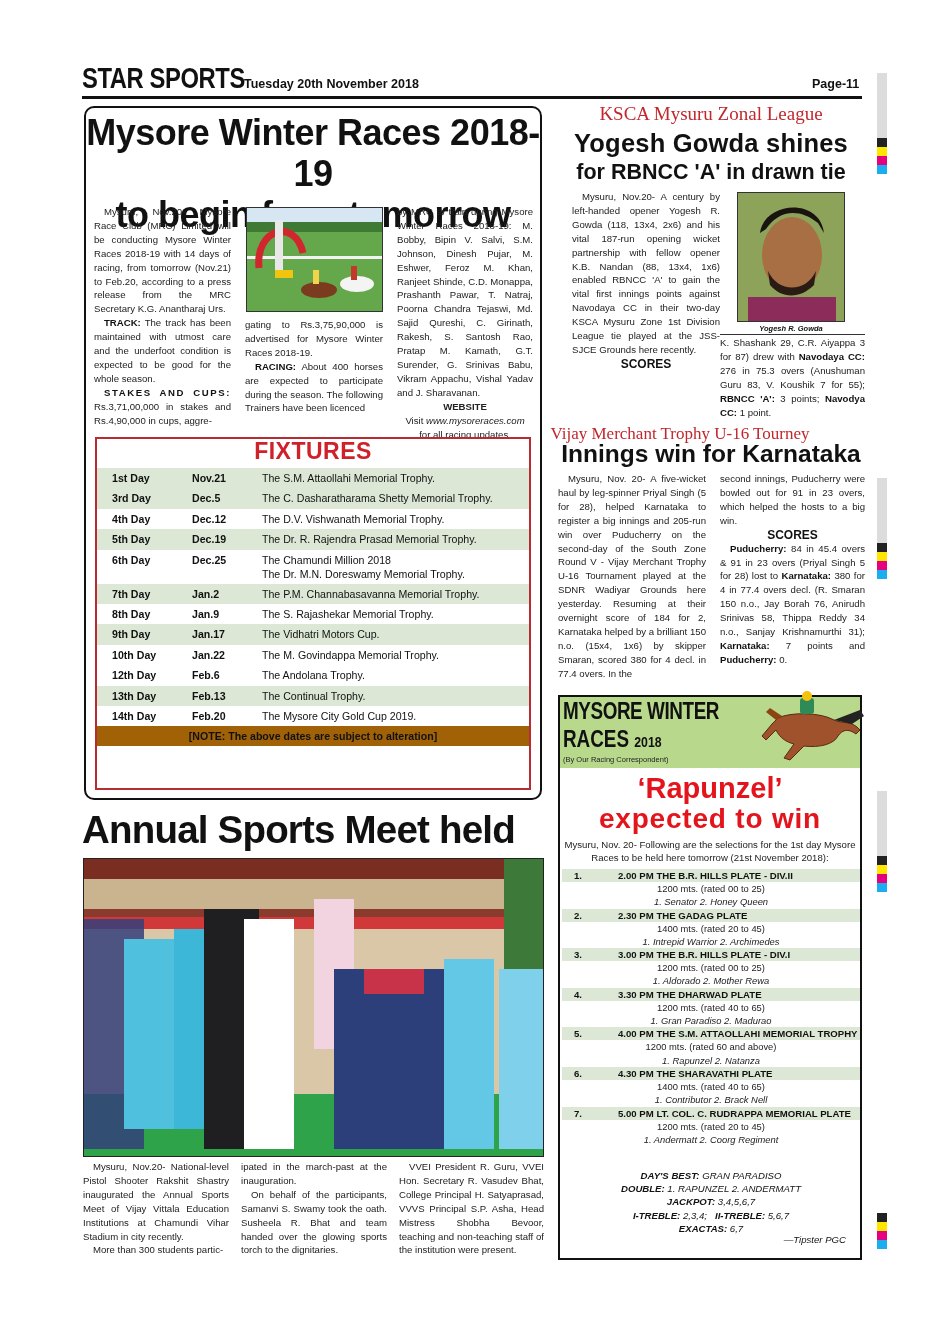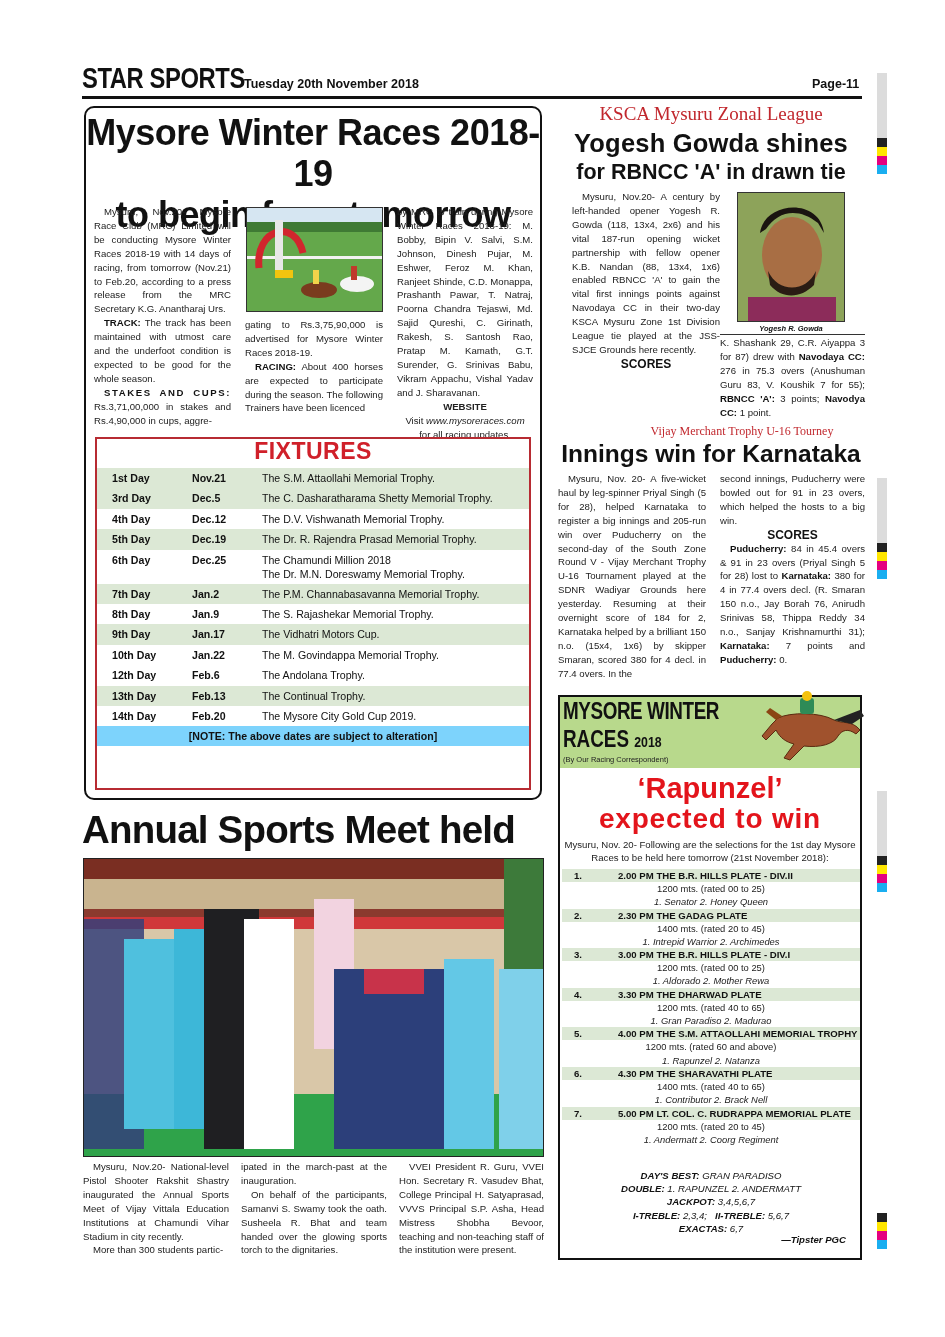--- a/index.html
+++ b/index.html
@@ -27,39 +27,39 @@
   
   .fixtures { left: 95px; top: 437px; width: 436px; height: 353px; border: 2px solid #b72b32; box-sizing: border-box; background: #fff; }
   .fixtures-title { left: 95px; top: 438px; width: 436px; text-align: center; font-size: 23px; font-weight: bold; color: #d0202a; letter-spacing: 0.5px; }
   .fx-table { left: 97px; top: 468px; width: 432px; }
   .fx-row { display: flex; font-size: 10.6px; line-height: 20.4px; }
   .fx-row.shade { background: #dce8d5; }
   .fx-day { width: 80px; padding-left: 15px; font-weight: bold; }
   .fx-date { width: 70px; font-weight: bold; }
   .fx-name { flex: 1; }
   .fx-row.tall { line-height: 14px; padding: 3px 0; }
-  .fx-note { text-align: center; font-weight: bold; font-size: 10.6px; line-height: 20px; background: #7dd3fc; }
+  .fx-note { text-align: center; font-weight: bold; font-size: 10.6px; line-height: 20px; background: #a16207; }
   
   .h-annual { left: 82px; top: 808px; font-size: 38.5px; font-weight: bold; letter-spacing: -0.8px; color: #111; }
   .photo2 { left: 83px; top: 858px; width: 461px; height: 299px; border: 1px solid #222; box-sizing: border-box; overflow: hidden; background: linear-gradient(#bcd5e8 0%, #c9b08a 8%, #8b3a2e 20%, #d8c4a8 30%, #d9b48f 40%, #4fb0d3 55%, #2b3a6b 70%, #2fa34a 90%, #2fa34a 100%); }
   .acol1 { left: 83px; top: 1160px; width: 146px; }
   .acol2 { left: 241px; top: 1160px; width: 146px; }
   .acol3 { left: 399px; top: 1160px; width: 145px; }
   
   .kicker-red { font-family: "Liberation Serif", serif; color: #c1272d; text-align: center; }
   .r-kicker1 { left: 556px; top: 103px; width: 310px; font-size: 19px; }
   .r-head1 { left: 556px; top: 127px; width: 310px; text-align: center; font-weight: bold; font-size: 25.5px; letter-spacing: 0.2px; line-height: 32px; color: #111; }
   .r-head1b { left: 556px; top: 160px; width: 310px; text-align: center; font-weight: bold; font-size: 21.5px; color: #111; }
   .rcol1 { left: 558px; top: 190px; width: 148px; margin-left: 14px; }
   .rcol2 { left: 720px; top: 336px; width: 145px; }
   .photo3 { left: 737px; top: 192px; width: 108px; height: 130px; border: 1px solid #333; box-sizing: border-box; overflow: hidden; background: radial-gradient(ellipse at 50% 45%, #b07a4f 0%, #8a5a37 30%, #2b2018 55%, #6d7a5a 75%, #9db26a 100%); }
   .caption3 { left: 737px; top: 324px; width: 108px; text-align: center; font-size: 7.5px; font-weight: bold; font-style: italic; color: #111; }
   .caption-rule { left: 720px; top: 334px; width: 145px; height: 1px; background: #333; }
   .scores-h { font-weight: bold; font-size: 12px; text-align: center; line-height: 14px; color: #111; }
-  .r-kicker2 { left: 587px; top: 424px; width: 310px; font-size: 12px; }
+  .r-kicker2 { left: 525px; top: 424px; width: 310px; font-size: 17px; }
   .r-head2 { left: 556px; top: 440px; width: 310px; text-align: center; font-weight: bold; font-size: 24.5px; color: #111; }
   .rcol3 { left: 558px; top: 472px; width: 148px; }
   .rcol4 { left: 720px; top: 472px; width: 145px; }
   
   .wbox { left: 558px; top: 695px; width: 304px; height: 565px; border: 2.5px solid #111; box-sizing: border-box; }
   .wbanner { left: 560px; top: 697px; width: 300px; height: 71px; background: #b8d98c; }
   .wbanner-t1 { left: 563px; top: 697px; font-weight: bold; font-size: 23px; letter-spacing: -0.5px; transform: scaleX(0.82); transform-origin: left top; color: #111; line-height: 28px; }
   .wbanner-t2 { left: 563px; top: 725px; font-weight: bold; font-size: 23px; transform: scaleX(0.82); transform-origin: left top; color: #111; line-height: 28px; }
   .wbanner-t2 small { font-size: 15px; }
   .wbanner-corr { left: 563px; top: 755px; font-size: 7.5px; color: #222; }
@@ -67,21 +67,21 @@
   .w-head1 { left: 560px; top: 772px; width: 300px; text-align: center; font-weight: bold; font-size: 29px; color: #e3141b; line-height: 32px; }
   .w-head2 { left: 560px; top: 803px; width: 300px; text-align: center; font-weight: bold; font-size: 28px; color: #e3141b; letter-spacing: 0.8px; line-height: 32px; }
   .w-intro { left: 563px; top: 838px; width: 294px; text-align: center; font-size: 9.6px; line-height: 13px; color: #222; }
   .races { left: 562px; top: 869px; width: 298px; }
   .race-head { background: #dce8d5; font-weight: bold; font-size: 9.6px; line-height: 13px; display: flex; }
   .race-num { width: 56px; padding-left: 12px; box-sizing: border-box; }
   .race-line { text-align: center; font-size: 9.4px; line-height: 13.3px; color: #222; }
   .race-line i { font-style: italic; }
   .tips { left: 562px; top: 1169px; width: 298px; text-align: center; font-size: 9.6px; line-height: 13.2px; font-style: italic; color: #111; }
   .tips b { font-weight: bold; }
-  .tipster { left: 700px; top: 1234px; width: 146px; text-align: right; font-size: 9.6px; font-style: italic; font-weight: bold; color: #111; }
+  .tipster { left: 700px; top: 1234px; width: 146px; text-align: right; font-size: 9.6px; font-style: italic; font-weight: normal; color: #111; }
 </style>
 </head>
 <body>
 
 <div class="abs masthead-title">STAR SPORTS</div>
 <div class="abs masthead-date">Tuesday 20th November 2018</div>
 <div class="abs masthead-page">Page-11</div>
 <div class="abs masthead-rule"></div>
 
 <div>

